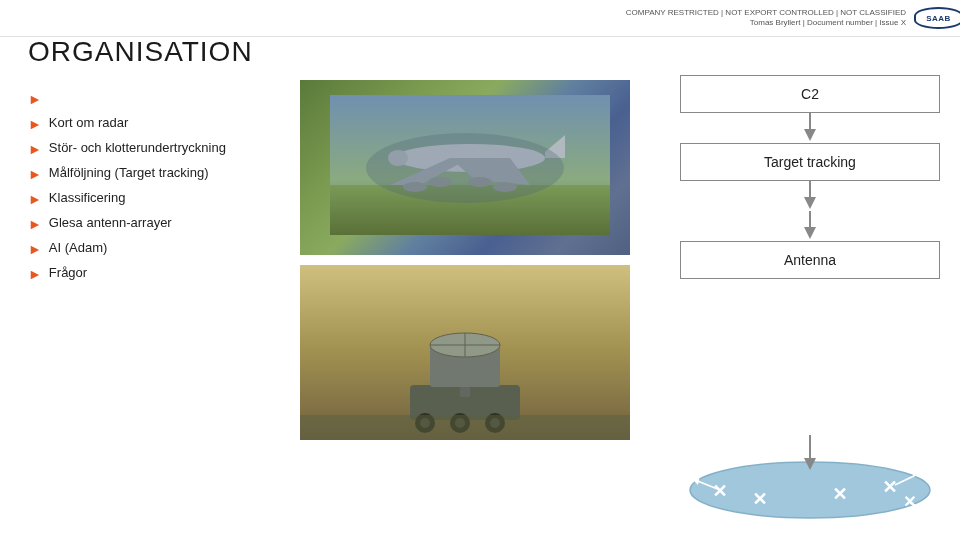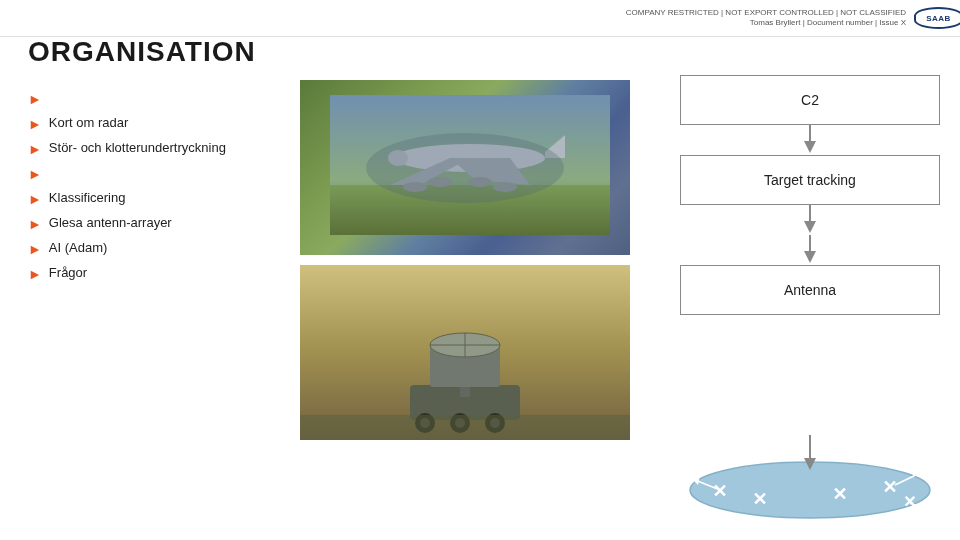--- a/index.html
+++ b/index.html
@@ -54,21 +54,21 @@
       color: #1a3a6e;
       letter-spacing: 0.5px;
     }
 
     
     .page-title {
       position: absolute;
       top: 36px;
       left: 28px;
       font-size: 28px;
-      font-weight: bold;
+      font-weight: normal;
       color: #1a1a1a;
       letter-spacing: 1px;
     }
 
     
     .left-content {
       position: absolute;
       top: 90px;
       left: 28px;
       width: 270px;
@@ -135,21 +135,21 @@
     
     .right-diagram {
       position: absolute;
       top: 75px;
       right: 20px;
       width: 260px;
     }
 
     .diagram-box {
       border: 1.5px solid #888;
-      padding: 16px 14px;
+      padding: 10px 14px;
       text-align: center;
       font-size: 14px;
       color: #222;
       background: #fff;
       margin-bottom: 0;
     }
 
     .diagram-arrow {
       display: flex;
       justify-content: center;
@@ -191,20 +191,21 @@
   <div class="bullet-item">
     <span class="bullet-arrow">►</span>
     <span>Kort om radar</span>
   </div>
   <div class="bullet-item">
     <span class="bullet-arrow">►</span>
     <span>Stör- och klotterundertryckning</span>
   </div>
   <div class="bullet-item">
     <span class="bullet-arrow">►</span>
+    <span>Målföljning (Target tracking)</span>
   </div>
   <div class="bullet-item">
     <span class="bullet-arrow">►</span>
     <span>Klassificering</span>
   </div>
   <div class="bullet-item">
     <span class="bullet-arrow">►</span>
     <span>Glesa antenn-arrayer</span>
   </div>
   <div class="bullet-item">

